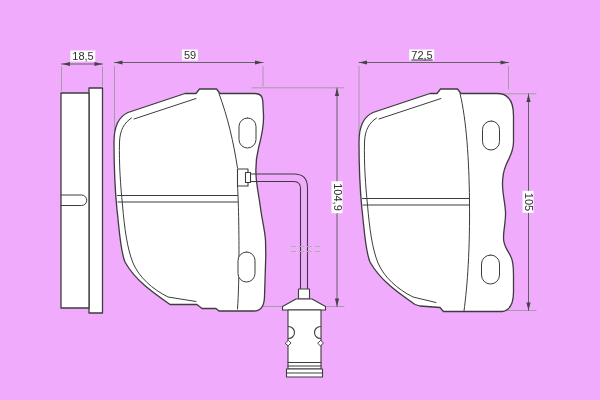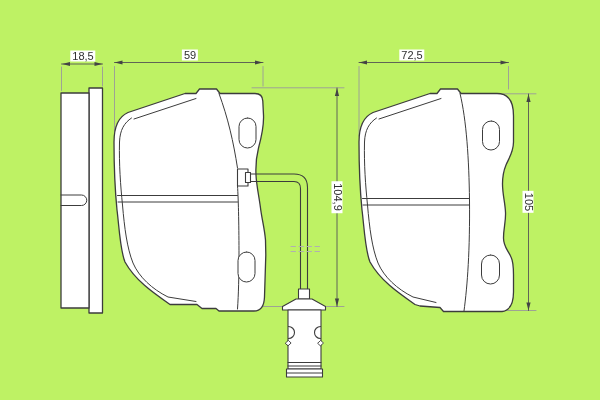--- a/index.html
+++ b/index.html
@@ -1,19 +1,19 @@
 <!DOCTYPE html>
 <html><head>
 <meta charset="utf-8">
 <style>
   html,body{margin:0;padding:0;background:#fff;}
   #stage{
     position:relative;
     width:600px;height:400px;
-    background:#bef264;
+    background:#f0abfc;
     font-family:"Liberation Sans", sans-serif;
     overflow:hidden;
   }
   #stage svg{position:absolute;left:0;top:0;}
   .dim-label{
     position:absolute;
     font-size:11px;
     color:#2f2f2f;
     background:#ffffff;
     padding:0 2px;
@@ -146,16 +146,16 @@
         <path d="M288,362.5 H321 M288,366 H321" stroke-width="1"></path>
         <rect x="286.5" y="369" width="36" height="8" fill="#fff"></rect>
         <path d="M286.5,373 H322.5" stroke-width="1"></path>
       </g>
     </g>
   </g>
 </svg>
 
 <span class="dim-label" style="left:83px;top:56px;">18,5</span>
 <span class="dim-label" style="left:190px;top:55px;">59</span>
-<span class="dim-label" style="left:412px;top:55px;">72,5</span>
+<span class="dim-label" style="left:422px;top:55px;text-decoration:underline;">72,5</span>
 <span class="dim-label vertical" style="left:337px;top:197px;">104,9</span>
 <span class="dim-label vertical" style="left:528px;top:202px;">105</span>
 </div>
 
 </body></html>

